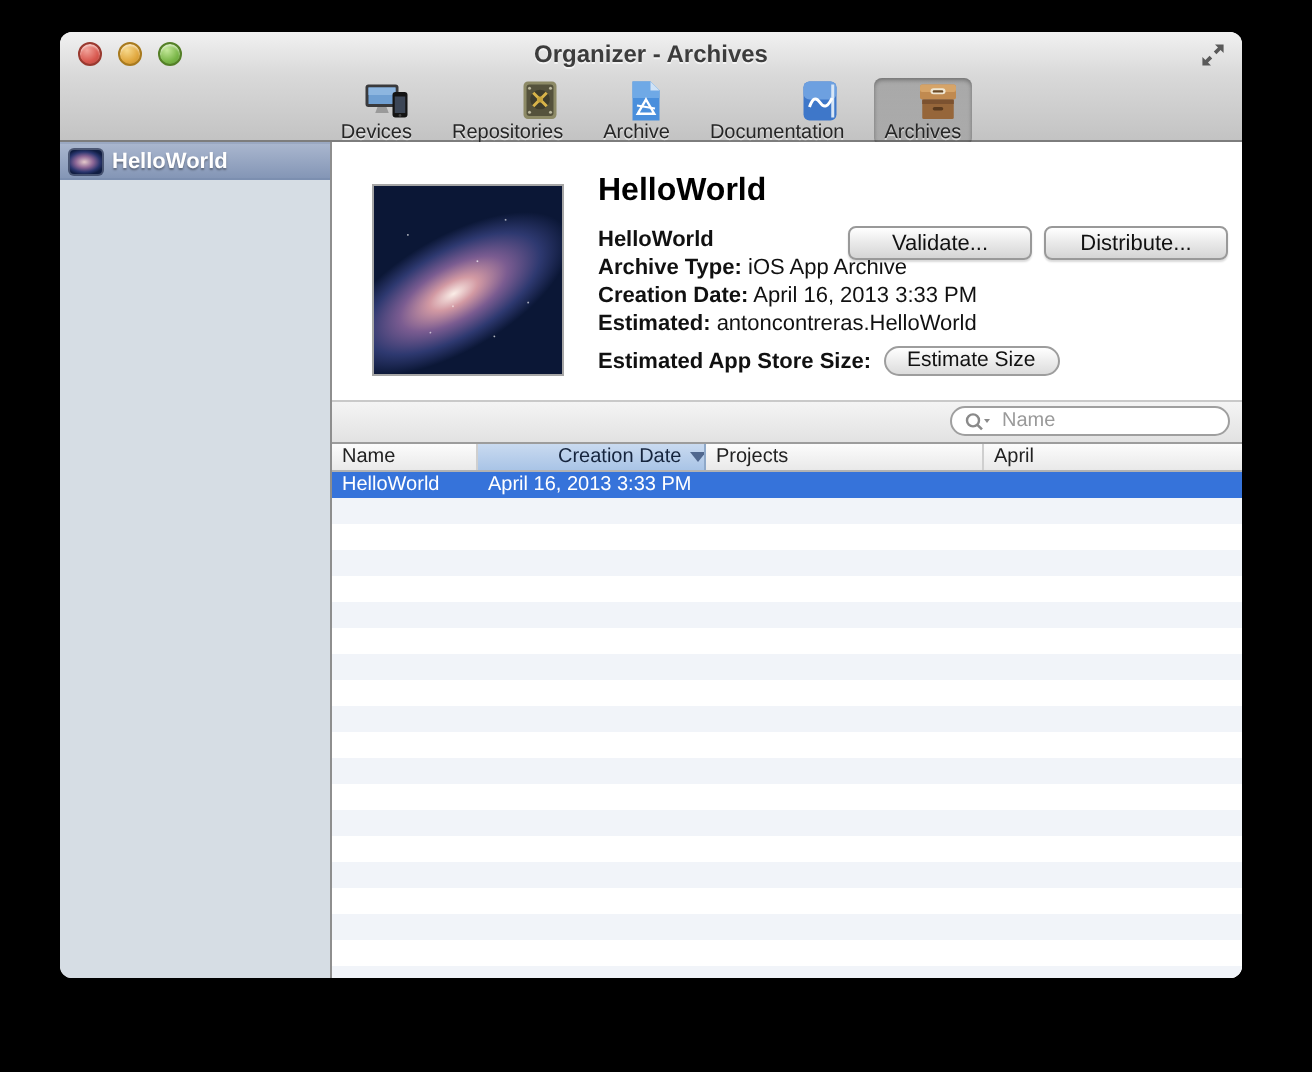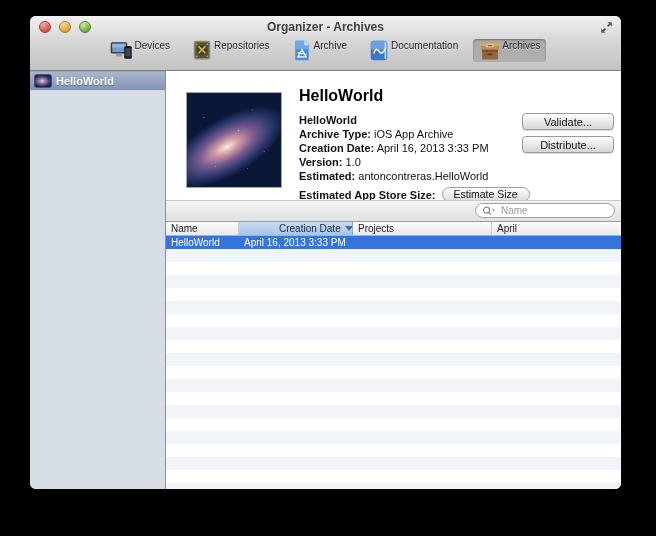--- a/index.html
+++ b/index.html
@@ -35,21 +35,21 @@
     text-shadow:0 1px 0 rgba(255,255,255,.6);
   }
   .fullscreen{position:absolute;right:8px;top:5px;width:13px;height:13px;cursor:pointer;}
   .fullscreen svg{display:block;}
   
   .toolbar{
     height:32px;display:flex;justify-content:center;align-items:flex-start;gap:10px;
     padding-top:1px;
   }
   .tb-item{
-    display:flex;flex-direction:row;align-items:flex-start;gap:0;
+    display:flex;flex-direction:column;align-items:flex-end;gap:0;
     padding:1px 5px;border-radius:4px;cursor:pointer;
   }
   .tb-item.selected{
     background:linear-gradient(rgba(0,0,0,.22), rgba(0,0,0,.12));
     box-shadow:inset 0 1px 2px rgba(0,0,0,.35);
   }
   .tb-icon{width:24px;height:21px;display:block;}
   .tb-label{font-size:10px;color:#262626;text-shadow:0 1px 0 rgba(255,255,255,.5);white-space:nowrap;}
   
   .content{flex:1;display:flex;min-height:0;}
@@ -102,21 +102,21 @@
   .detail-line{font-size:11px;color:#111;line-height:14px;white-space:nowrap;}
   .detail-line b{font-weight:bold;}
   .estimate-row{display:flex;align-items:center;gap:6px;margin-top:4px;}
   .pill-btn{
     font-size:10.5px;color:#111;line-height:13px;
     background:linear-gradient(#fff, #ededed 50%, #dcdcdc);
     border:1px solid #9d9d9d;border-radius:9px;padding:0 11px;height:15px;
     display:inline-flex;align-items:center;cursor:pointer;
     box-shadow:0 1px 0 rgba(255,255,255,.7);
   }
-  .side-buttons{position:absolute;right:7px;top:42px;display:flex;flex-direction:column;gap:6px;}
+  .side-buttons{position:absolute;right:7px;top:42px;display:flex;flex-direction:row;gap:6px;}
   .push-btn{
     width:92px;height:17px;font-size:11px;color:#111;
     background:linear-gradient(#fff, #ebebeb 45%, #d5d5d5);
     border:1px solid #999;border-radius:4px;
     display:flex;align-items:center;justify-content:center;cursor:pointer;
     box-shadow:0 1px 1px rgba(0,0,0,.15);
   }
   
   .filterbar{
     height:20px;flex:0 0 20px;position:relative;
@@ -268,21 +268,20 @@
     <div class="main">
 
       <div class="detail">
         <div class="galaxy"></div>
 
         <div class="detail-text">
           <div class="detail-title">HelloWorld</div>
           <div class="detail-line"><b>HelloWorld</b></div>
           <div class="detail-line"><b>Archive Type:</b> <span>iOS App Archive</span></div>
           <div class="detail-line"><b>Creation Date:</b> <span>April 16, 2013 3:33 PM</span></div>
-          <div class="detail-line"><b>Version:</b> <span>1.0</span></div>
           <div class="detail-line"><b>Estimated:</b> <span>antoncontreras.HelloWorld</span></div>
           <div class="estimate-row">
             <span class="detail-line"><b>Estimated App Store Size:</b></span>
             <button class="pill-btn">Estimate Size</button>
           </div>
         </div>
 
         <div class="side-buttons">
           <button class="push-btn">Validate...</button>
           <button class="push-btn">Distribute...</button>

